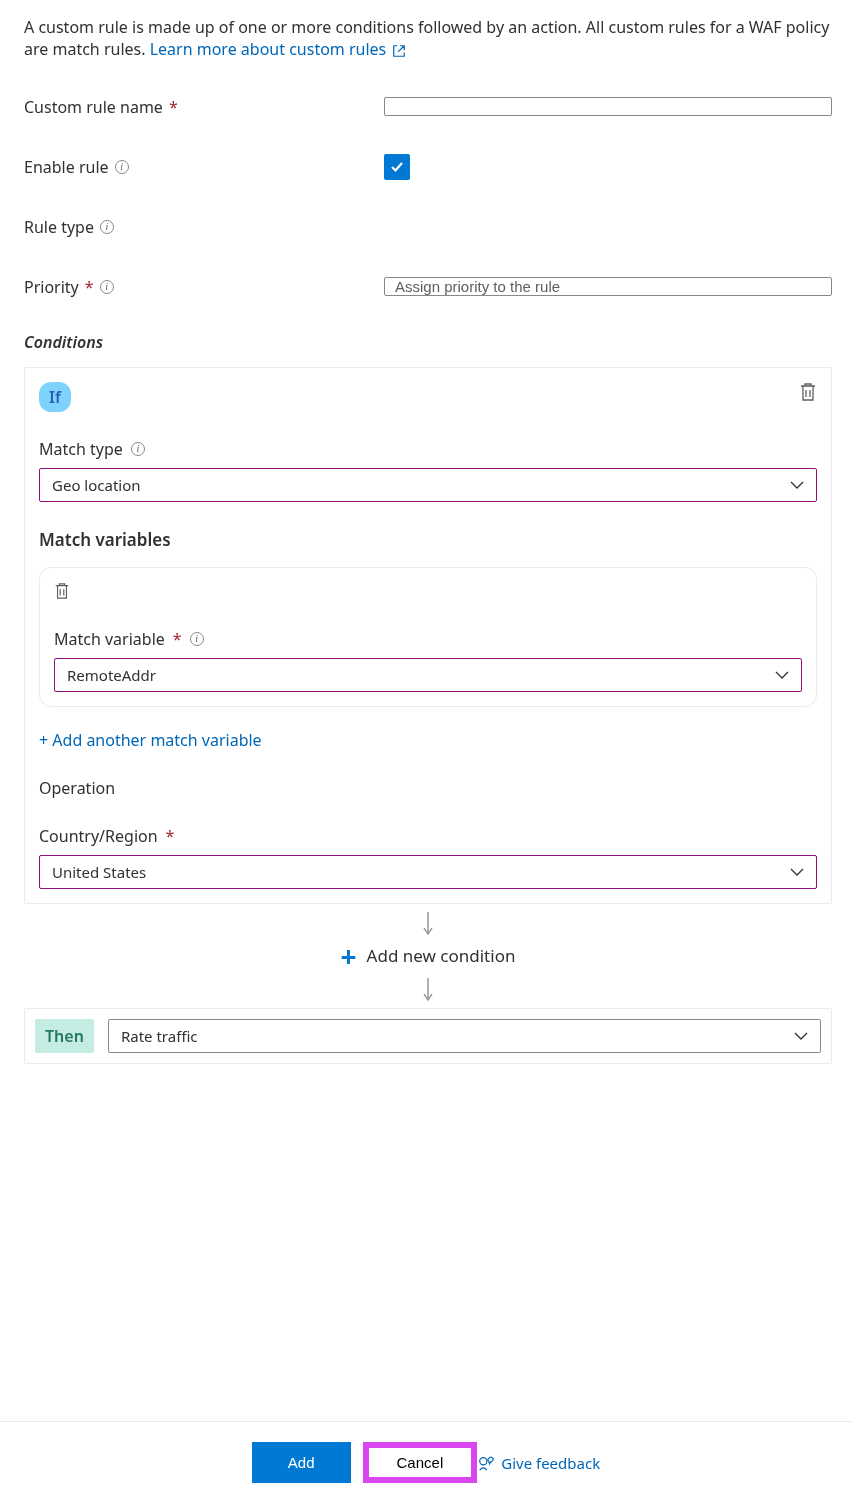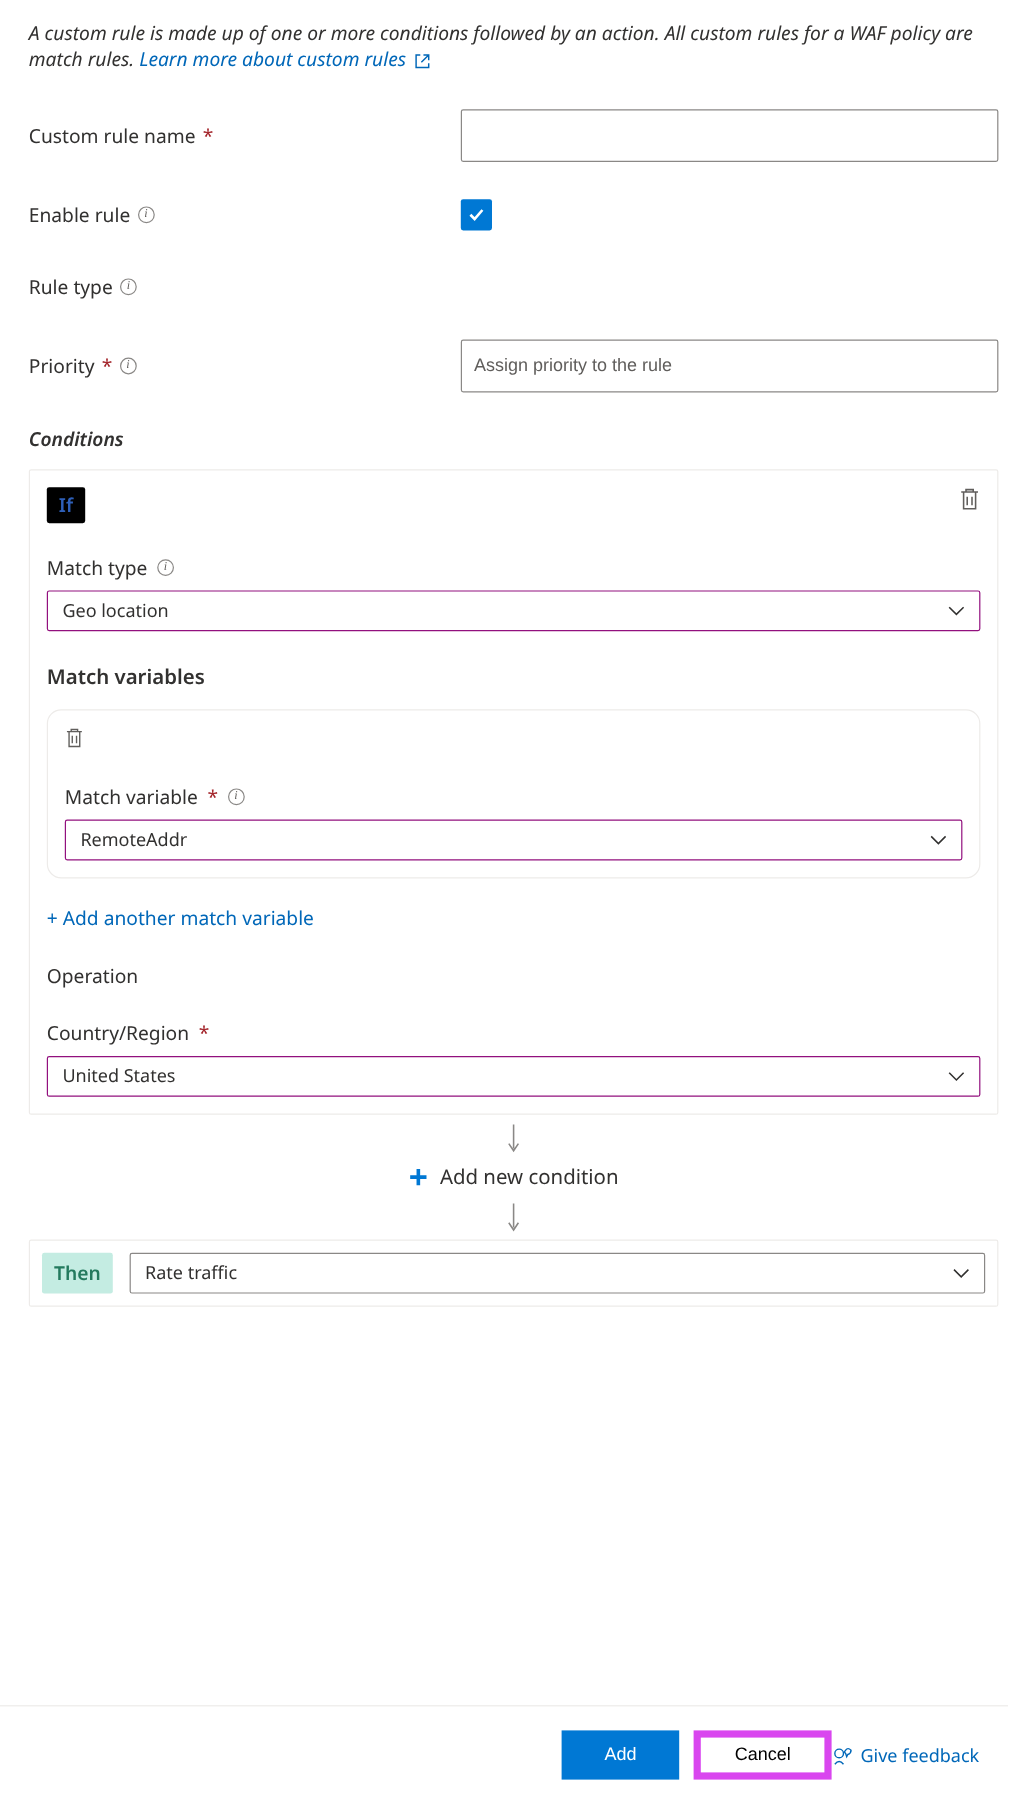--- a/index.html
+++ b/index.html
@@ -28,21 +28,20 @@
     font-size: 22px;
     color: #605e5c;
     cursor: pointer;
     line-height: 1;
     padding: 4px;
   }
   .description {
     font-size: 16px;
     line-height: 1.4;
     margin-bottom: 30px;
-    font-style: italic;
   }
   .learn-link {
     color: #0067b8;
     text-decoration: none;
     cursor: pointer;
   }
   .ext-icon {
     display: inline-block;
     vertical-align: middle;
     margin-left: 2px;
@@ -70,21 +69,21 @@
     border: 1px solid #8a8886;
     border-radius: 50%;
     font-size: 10px;
     color: #605e5c;
     font-style: italic;
     font-family: Georgia, serif;
   }
   .form-control { flex: 1; }
   .text-input {
     width: 100%;
-    height: 44px;
+    height: 19px;
     border: 1px solid #8a8886;
     border-radius: 2px;
     padding: 0 10px;
     font-size: 15px;
     color: #323130;
   }
   .text-input::placeholder { color: #605e5c; }
   .checkbox-wrap {
     width: 26px; height: 26px;
     background: #0078d4;
@@ -129,26 +128,26 @@
     font-style: italic;
   }
   .condition-box {
     border: 1px solid #edebe9;
     border-radius: 2px;
     padding: 14px;
     position: relative;
   }
   .if-badge {
     display: inline-block;
-    background: #000000;
+    background: #7dd3fc;
     color: #2e5fb8;
     font-weight: 600;
     font-size: 16px;
     padding: 4px 10px;
-    border-radius: 2px;
+    border-radius: 12px;
   }
   .trash-top {
     position: absolute;
     top: 14px; right: 14px;
     cursor: pointer;
     color: #605e5c;
   }
   .field-block { margin-top: 26px; }
   .field-label {
     font-size: 16px;
@@ -240,26 +239,26 @@
     font-size: 16px;
     padding: 6px 10px;
     border-radius: 2px;
   }
   .then-row .dropdown {
     flex: 1;
     border-color: #8a8886;
   }
   .footer {
     position: absolute;
-    bottom: 0; left: 0; right: 16px;
+    bottom: 0; left: 0; right: 4px;
     border-top: 1px solid #edebe9;
     padding: 20px 24px;
     display: flex;
     align-items: center;
-    justify-content: flex-end;
+    justify-content: center;
     background: #fff;
   }
   .footer-left { display: flex; gap: 12px; }
   .btn-primary {
     background: #0078d4;
     color: #fff;
     border: none;
     padding: 7px 36px;
     font-size: 15px;
     cursor: pointer;

